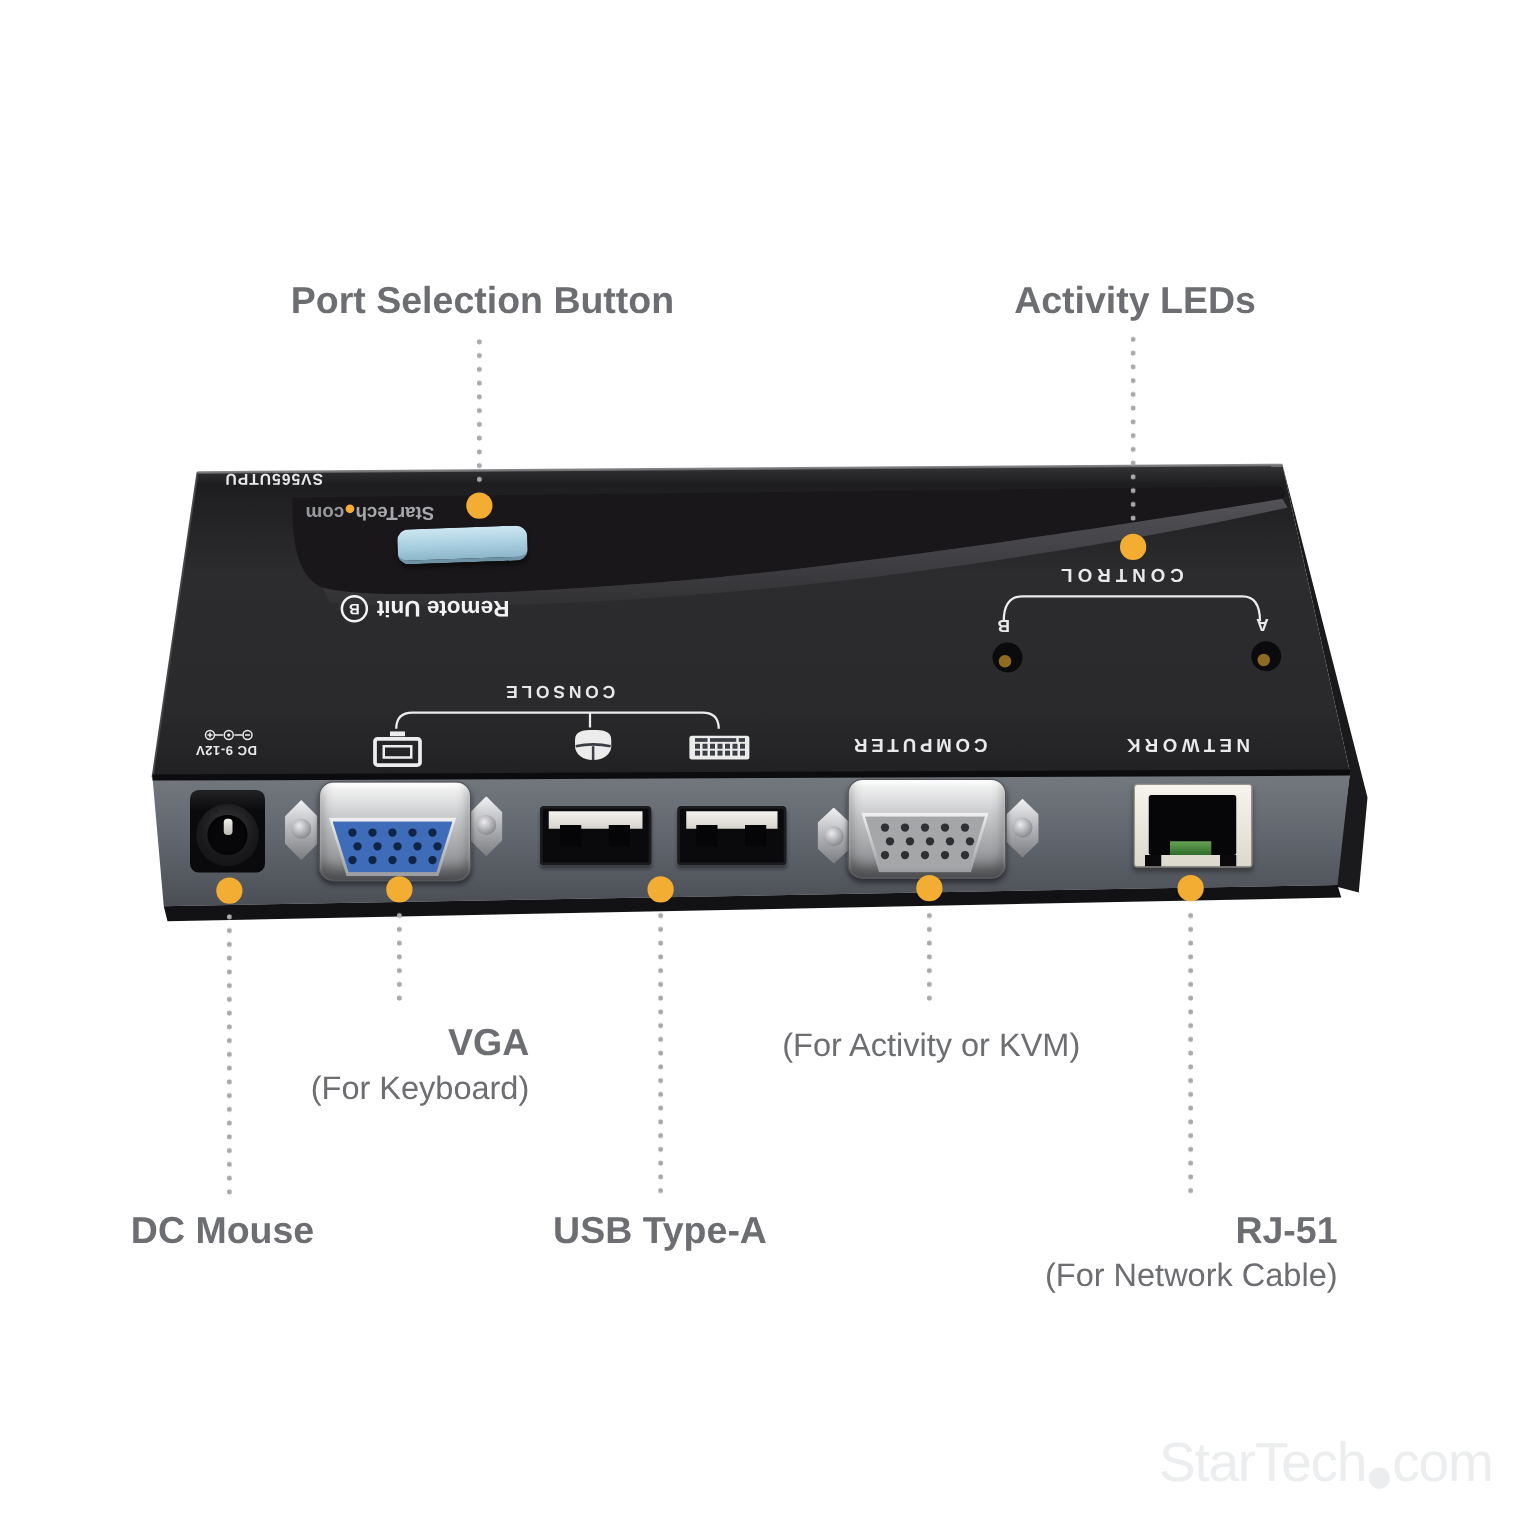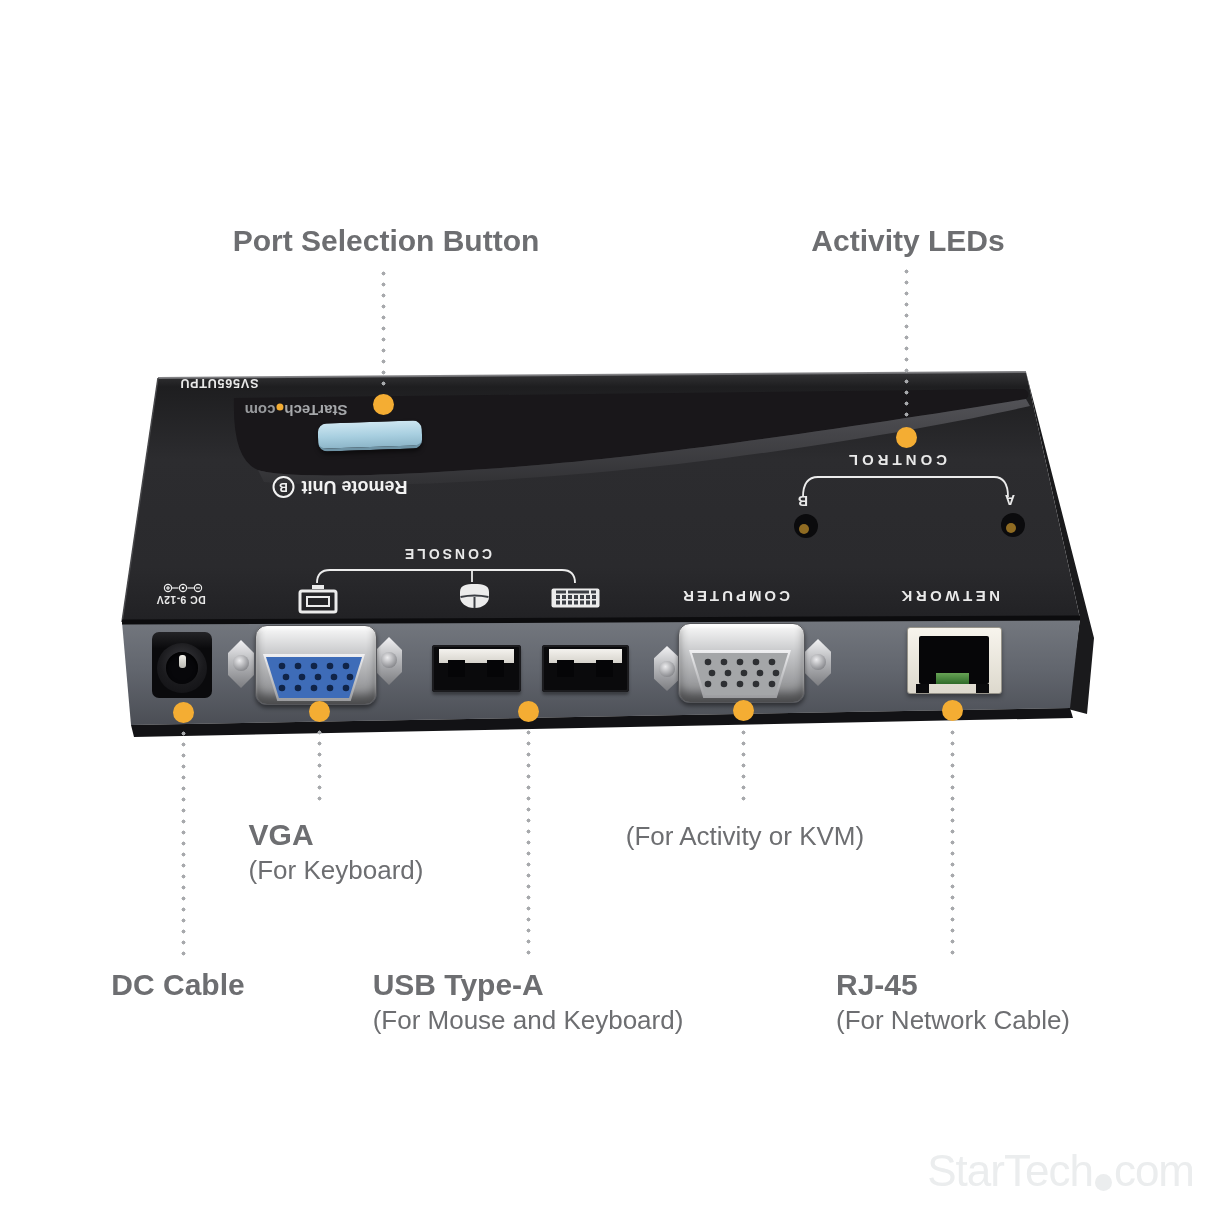--- a/index.html
+++ b/index.html
@@ -2,21 +2,21 @@
 <html><head>
 <meta charset="utf-8">
 <style>
   html,body{margin:0;padding:0;}
   body{
     width:1214px;height:1214px;position:relative;overflow:hidden;
     background:#ffffff;font-family:"Liberation Sans",sans-serif;
   }
   .abs{position:absolute;}
   
-  .label-block{position:absolute;transform:translateX(-50%);text-align:left;white-space:nowrap;}
+  .label-block{position:absolute;transform:translateX(-50%);text-align:right;white-space:nowrap;}
   .callout-title{font-size:30px;font-weight:bold;color:#6d6e71;line-height:1.12;}
   .callout-sub{font-size:26px;font-weight:normal;color:#6d6e71;line-height:1.2;margin-top:3px;}
   
   .leader{position:absolute;width:5px;background-image:radial-gradient(circle,#a7a9ac 1.8px,rgba(167,169,172,0) 2.2px);
           background-size:5px 11px;background-repeat:repeat-y;}
   
   .marker{position:absolute;width:21px;height:21px;border-radius:50%;background:#f4ad33;}
   
   .dtext{position:absolute;transform:translate(-50%,-50%) rotate(180deg);color:#e9e9e9;
          white-space:nowrap;font-weight:bold;}
@@ -273,28 +273,27 @@
 
 <div class="label-block" style="left:336px;top:818px;">
   <div class="callout-title">VGA</div>
   <div class="callout-sub">(For Keyboard)</div>
 </div>
 <div class="label-block" style="left:745px;top:818px;">
   <div class="callout-sub">(For Activity or KVM)</div>
 </div>
 
 <div class="label-block" style="left:178px;top:968px;">
-  <div class="callout-title">DC Cable</div>
+  <div class="callout-title">DC Mouse</div>
 </div>
 <div class="label-block" style="left:528px;top:968px;">
   <div class="callout-title">USB Type-A</div>
-  <div class="callout-sub">(For Mouse and Keyboard)</div>
 </div>
 <div class="label-block" style="left:953px;top:968px;">
-  <div class="callout-title">RJ-45</div>
+  <div class="callout-title">RJ-51</div>
   <div class="callout-sub">(For Network Cable)</div>
 </div>
 
 <div class="watermark">
   <span>StarTech</span>
   <span class="wdot"></span>
   <span>com</span>
 </div>
 
 </body></html>

